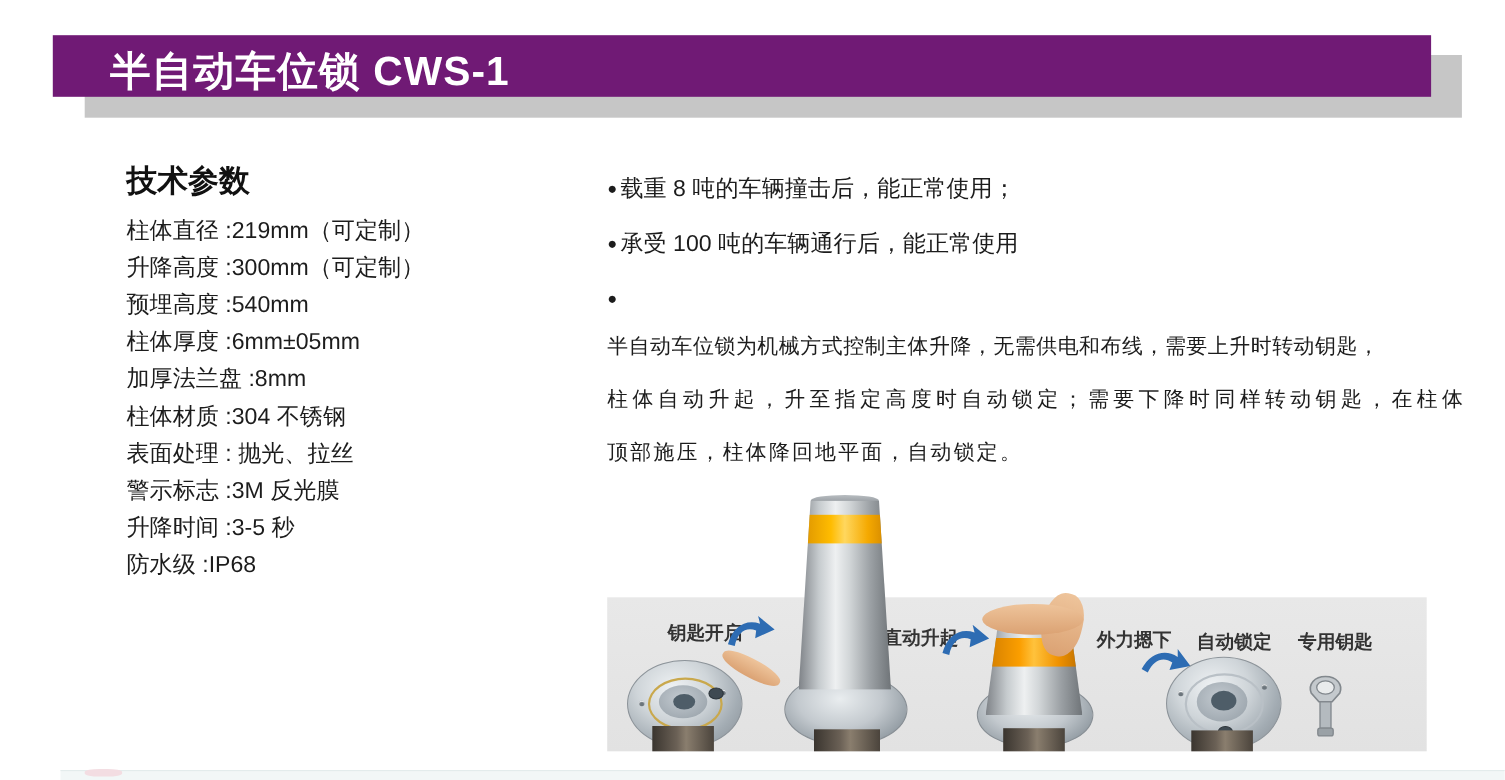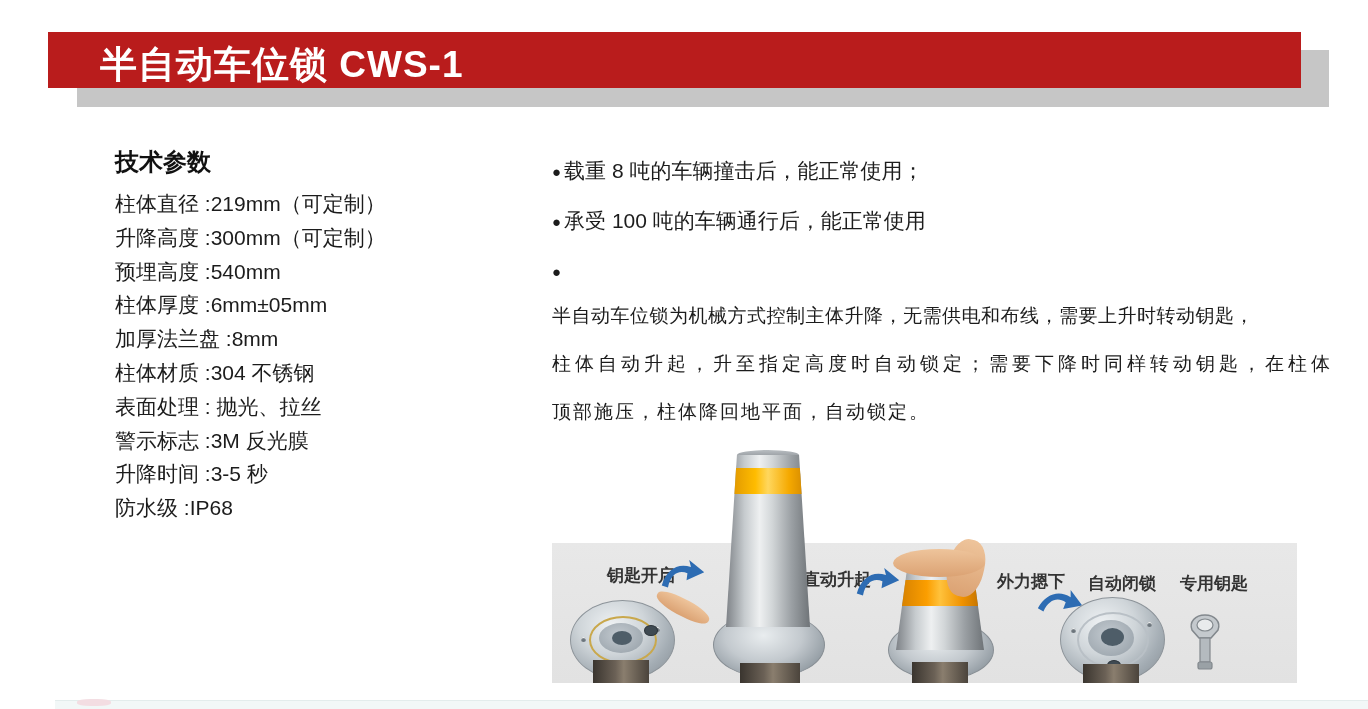--- a/index.html
+++ b/index.html
@@ -4,26 +4,26 @@
 <style>
   html,body{margin:0;padding:0;}
   body{
     width:1368px;height:709px;position:relative;background:#ffffff;overflow:hidden;
     font-family:"Liberation Sans","DejaVu Sans",sans-serif;color:#1c1c1c;
   }
   .abs{position:absolute;}
 
   
   .banner-shadow{left:77px;top:50px;width:1252px;height:57px;background:#c6c6c6;}
-  .title-banner{left:48px;top:32px;width:1253px;height:56px;background:#b91c1c;}
+  .title-banner{left:48px;top:32px;width:1253px;height:56px;background:#701a75;}
   .title-text{left:52px;top:8px;font-size:37px;font-weight:bold;color:#ffffff;letter-spacing:1px;white-space:nowrap;}
 
   
   .specs{left:115px;top:146px;width:420px;}
-  .specs-heading{font-size:24px;font-weight:bold;color:#111;margin:0 0 9px 0;}
+  .specs-heading{font-size:28px;font-weight:bold;color:#111;margin:0 0 9px 0;}
   .spec-item{font-size:21px;line-height:33.8px;white-space:nowrap;color:#1c1c1c;}
 
   
   .bullets{left:552px;top:146px;width:800px;}
   .bullet-row{display:flex;align-items:center;height:50px;font-size:21px;white-space:nowrap;}
   .bullet-dot{font-size:15px;margin-right:3px;line-height:1;}
   .paragraph{left:552px;top:292px;width:810px;}
   .para-line{font-size:19px;line-height:48px;white-space:nowrap;}
   .ls1{letter-spacing:0.5px;}.ls2{letter-spacing:4px;}.ls3{letter-spacing:2px;}
 
@@ -128,21 +128,21 @@
   <svg class="abs arrow-icon" style="left:486px;top:42px;transform:rotate(14deg);" viewBox="0 0 52 36">
     <path d="M2,30 C7,12 20,4 35,9 L33,1 L50,15 L30,24 L31,16 C21,12 12,17 9,32 Z" fill="#2d6cb3"></path>
   </svg>
   <div class="abs flange" style="left:336px;top:77px;width:104px;height:58px;"></div>
   <div class="abs column taper" style="left:344px;top:23px;width:88px;height:84px;">
     <div class="band" style="top:14px;height:26px;background:linear-gradient(90deg,#d07c00,#fb9e00 35%,#ffc23c 50%,#f09200 75%,#b96c00);"></div>
   </div>
   <div class="abs hand" style="left:396px;top:-4px;width:36px;height:58px;transform:rotate(14deg);"></div>
   <div class="abs hand" style="left:341px;top:6px;width:92px;height:28px;border-radius:50%;"></div>
 
-  <div class="abs step-label" style="left:536px;top:29px;">自动闭锁</div>
+  <div class="abs step-label" style="left:536px;top:29px;">自动锁定</div>
   <div class="abs disc" style="left:508px;top:54px;width:103px;height:83px;">
     <div class="disc-ring" style="left:16px;top:14px;width:68px;height:52px;"></div>
     <div class="disc-hub" style="left:27px;top:22px;width:46px;height:36px;"></div>
     <div class="disc-hole" style="left:40px;top:30px;width:23px;height:18px;"></div>
     <span class="screw" style="left:10px;top:30px;"></span>
     <span class="screw" style="left:86px;top:24px;"></span>
     <span class="screw" style="left:26px;top:68px;"></span>
     <div class="lock-dot" style="left:46px;top:62px;"></div>
   </div>
 

